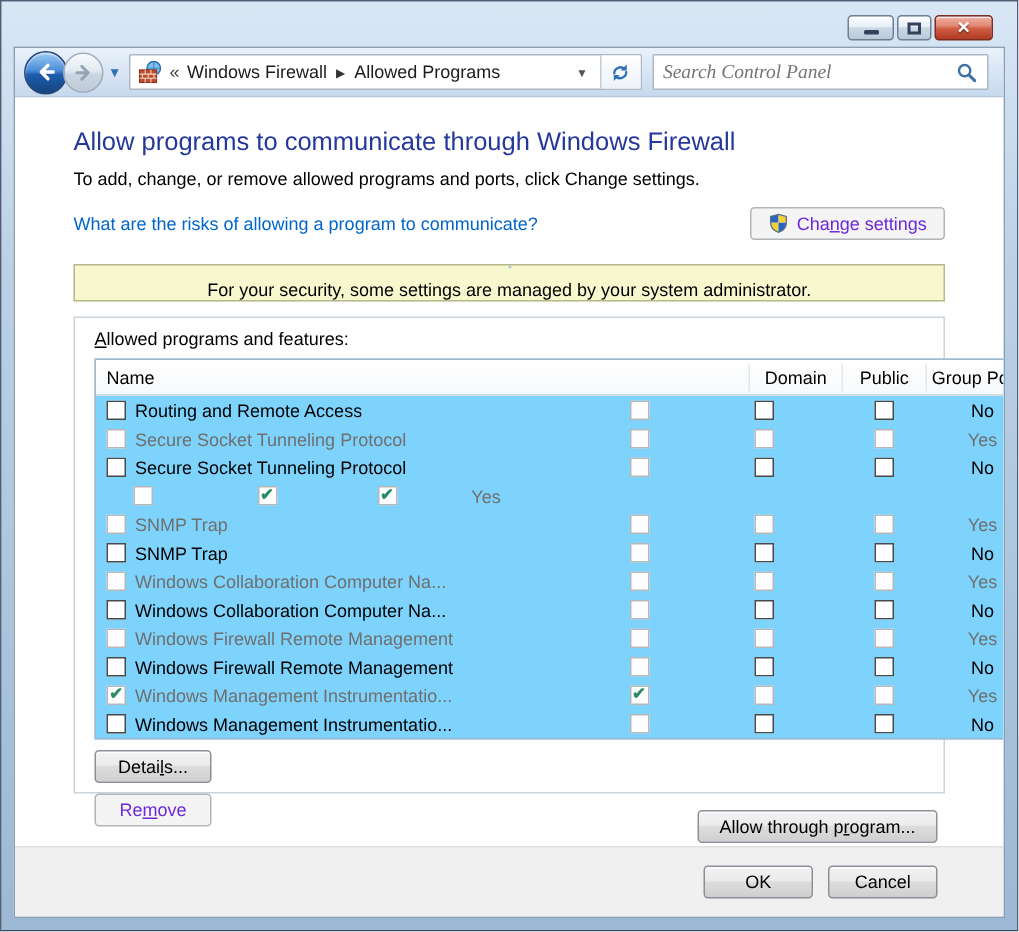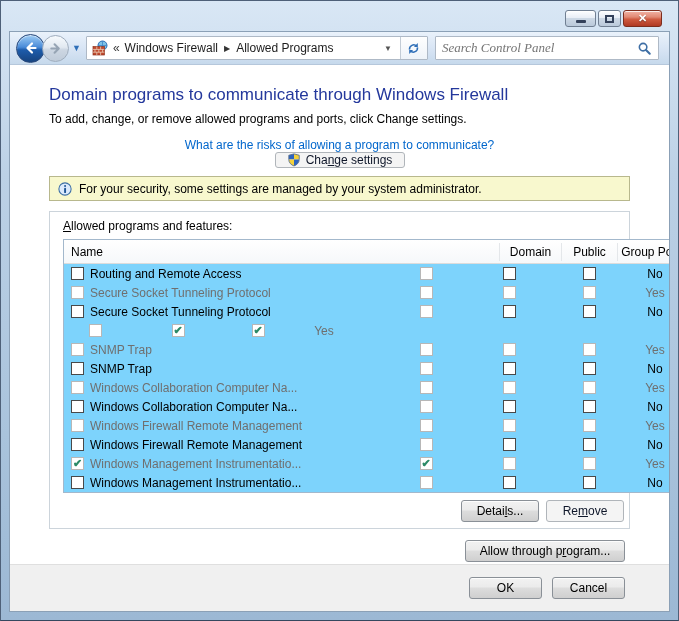--- a/index.html
+++ b/index.html
@@ -68,25 +68,25 @@
     display:flex;align-items:center;padding:0 6px;
   }
   .searchbox input{
     flex:1;border:none;outline:none;font-family:"Liberation Serif",serif;
     font-style:italic;font-size:13px;color:#7f1d1d;background:transparent;padding:0;
   }
   
   .content{flex:1;background:#fff;padding:20px 39px 0 39px;overflow:hidden;}
   h1.pagetitle{margin:0;font-size:17px;font-weight:normal;color:#24389c;}
   .subtext{margin:7px 0 0 0;color:#000;}
-  .linkrow{margin-top:12px;display:flex;align-items:center;height:22px;flex-direction:column;}
+  .linkrow{margin-top:12px;display:flex;justify-content:space-between;align-items:center;height:22px;}
   .link{color:#0066cc;text-decoration:none;cursor:pointer;}
   .notice{
     margin-top:16px;height:25px;display:flex;align-items:center;gap:7px;padding:0 8px;
-    background:#f8f8ce;border:1px solid #b8b88d;
+    background:#f8f8ce;border:1px solid #b8b88d;flex-direction:column;
   }
   .groupbox{margin-top:10px;height:318px;border:1px solid #ccd4db;padding:7px 0 0 13px;}
   .grouplabel{display:block;margin:0 0 6px 0;color:#000;}
   .ak{text-decoration:underline;}
   
   .table{width:648px;height:254px;border:1px solid #a3b8cc;display:flex;background:#7dd3fc;}
   .table-main{flex:1;display:flex;flex-direction:column;overflow:hidden;}
   .thead{
     height:24px;flex:0 0 24px;display:flex;align-items:center;
     background:linear-gradient(180deg,#ffffff 0%,#f6f8fa 100%);
@@ -126,22 +126,22 @@
     display:flex;align-items:center;justify-content:center;flex-direction:column;gap:2px;
   }
   .sb-thumb i{display:block;width:7px;height:1px;background:#93a0ab;}
   
   .btn{
     height:22px;font-family:"Liberation Sans",sans-serif;font-size:12px;color:#000;
     background:linear-gradient(180deg,#f2f2f2 0%,#ebebeb 45%,#dddddd 50%,#cfcfcf 100%);
     border:1px solid #8a9097;border-radius:3px;padding:0 8px;
     box-shadow:inset 0 1px 0 rgba(255,255,255,.85);cursor:default;
   }
-  .btn.disabled{background:#f4f4f4;border-color:#b0b5ba;color:#0f172a;box-shadow:none;}
-  .btnrow-inner{display:flex;justify-content:flex-end;gap:7px;margin:7px 5px 0 0;}
+  .btn.disabled{background:#f4f4f4;border-color:#b0b5ba;color:#6d28d9;box-shadow:none;}
+  .btnrow-inner{display:flex;justify-content:flex-end;gap:7px;margin:7px 5px 0 0;flex-direction:column;}
   .btn.details,.btn.remove{width:78px;}
   .allowrow{display:flex;justify-content:flex-end;margin:11px 5px 0 0;}
   .btn.allow{width:160px;}
   .chgbtn{width:130px;display:inline-flex;align-items:center;justify-content:center;gap:5px;}
   
   .footer{
     height:47px;flex:0 0 47px;background:#f0f0f0;border-top:1px solid #dfdfdf;
     display:flex;align-items:center;justify-content:flex-end;gap:10px;padding-right:44px;
   }
   .btn.ok,.btn.cancel{width:73px;}
@@ -208,21 +208,21 @@
       <div class="searchbox">
         <input type="text" placeholder="Search Control Panel" style="">
         <svg width="15" height="15" viewBox="0 0 16 16">
           <circle cx="6.5" cy="6.5" r="4" fill="none" stroke="#3f6fa5" stroke-width="1.7"></circle>
           <path d="M9.6 9.6 L13.6 13.6" stroke="#3f6fa5" stroke-width="2.2" stroke-linecap="round"></path>
         </svg>
       </div>
     </div>
 
     <div class="content">
-      <h1 class="pagetitle">Domain programs to communicate through Windows Firewall</h1>
+      <h1 class="pagetitle">Allow programs to communicate through Windows Firewall</h1>
       <p class="subtext">To add, change, or remove allowed programs and ports, click Change settings.</p>
 
       <div class="linkrow">
         <a class="link">What are the risks of allowing a program to communicate?</a>
         <button class="btn disabled chgbtn">
           <svg width="14" height="14" viewBox="0 0 16 16">
             <defs>
                 <clipPath id="shieldclip">
                   <path d="M8 1 L14 2.6 V7.2 C14 11 11.4 13.6 8 14.8 C4.6 13.6 2 11 2 7.2 V2.6 Z"></path>
                 </clipPath>

